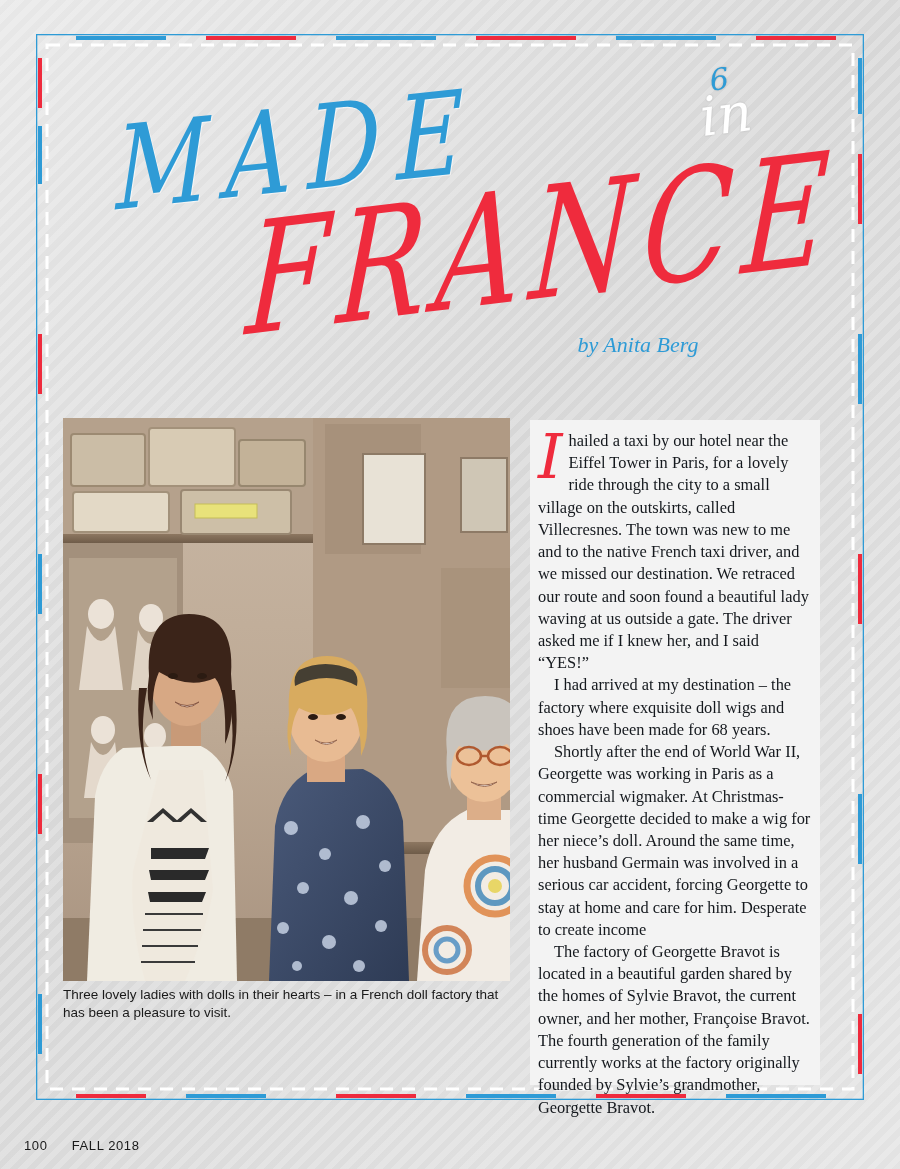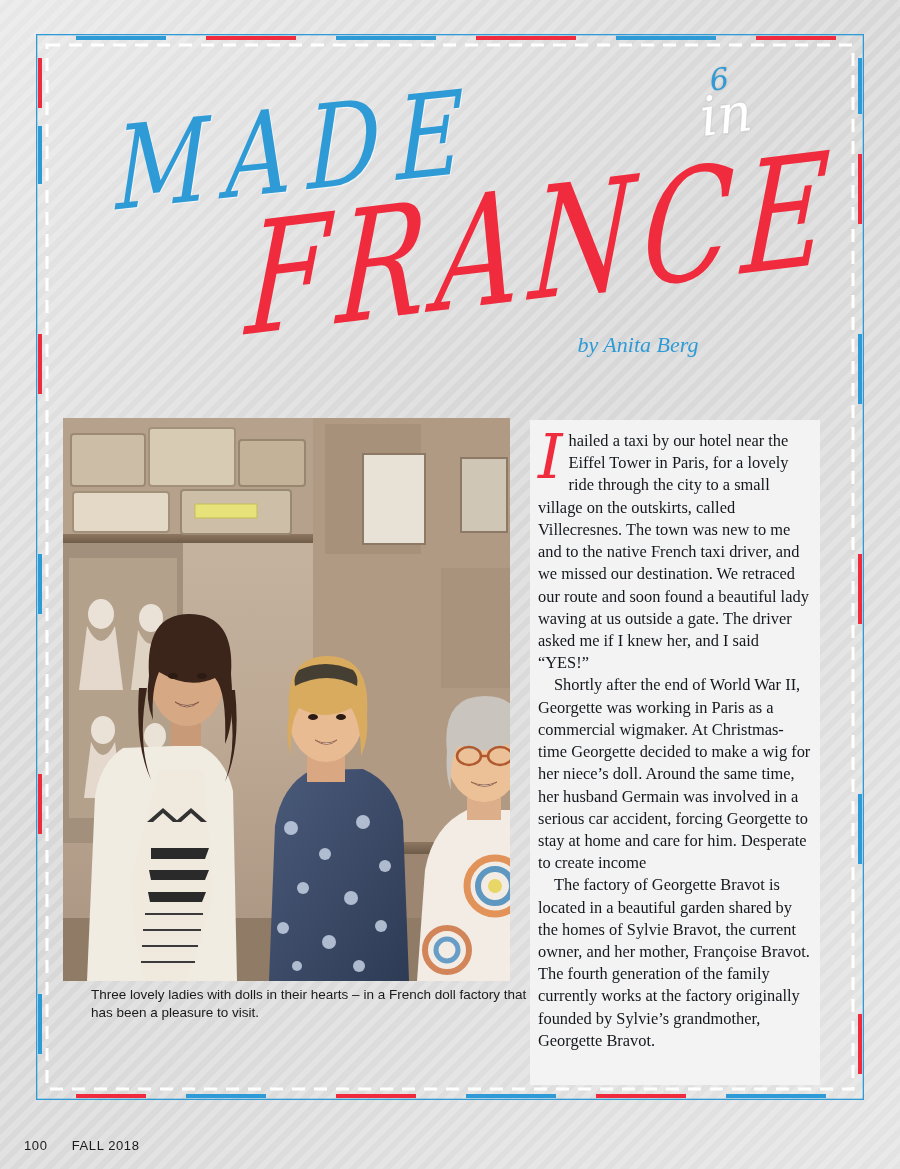--- a/index.html
+++ b/index.html
@@ -127,21 +127,20 @@
 
   .caption {
     position: absolute;
     left: 63px;
     top: 986px;
     width: 450px;
     font-family: "Liberation Sans", sans-serif;
     font-size: 13.5px;
     line-height: 1.32;
     color: #1a1a1a;
-    margin-left: 28px;
   }
 
   
   .article-col {
     position: absolute;
     left: 530px;
     top: 420px;
     width: 290px;
     height: 665px;
     background: #f3f3f3;
@@ -419,20 +418,21 @@
       <rect x="378" y="836" width="84" height="12" fill="#cbbca6"></rect>
     </g>
   </svg>
 </div>
 
 <div class="caption">Three lovely ladies with dolls in their hearts – in a French doll factory that has been a pleasure to visit.</div>
 
 <div class="article-col">
   <div class="article-text">
     <p><span class="dropcap">I</span><span>hailed a taxi by our hotel near the Eiffel Tower in Paris, for a lovely ride through the city to a small village on the outskirts, called Villecresnes. The town was new to me and to the native French taxi driver, and we missed our destination. We retraced our route and soon found a beautiful lady waving at us outside a gate. The driver asked me if I knew her, and I said “YES!”</span></p>
+    <p class="indent">I had arrived at my destination – the factory where exquisite doll wigs and shoes have been made for 68 years.</p>
     <p class="indent">Shortly after the end of World War II, Georgette was working in Paris as a commercial wigmaker. At Christmas-time Georgette decided to make a wig for her niece’s doll. Around the same time, her husband Germain was involved in a serious car accident, forcing Georgette to stay at home and care for him. Desperate to create income</p>
     <p class="indent">The factory of Georgette Bravot is located in a beautiful garden shared by the homes of Sylvie Bravot, the current owner, and her mother, Françoise Bravot. The fourth generation of the family currently works at the factory originally founded by Sylvie’s grandmother, Georgette Bravot.</p>
   </div>
 </div>
 
 <div class="footer">
   <span class="pg">100</span>
   <span>FALL 2018</span>
 </div>
 

